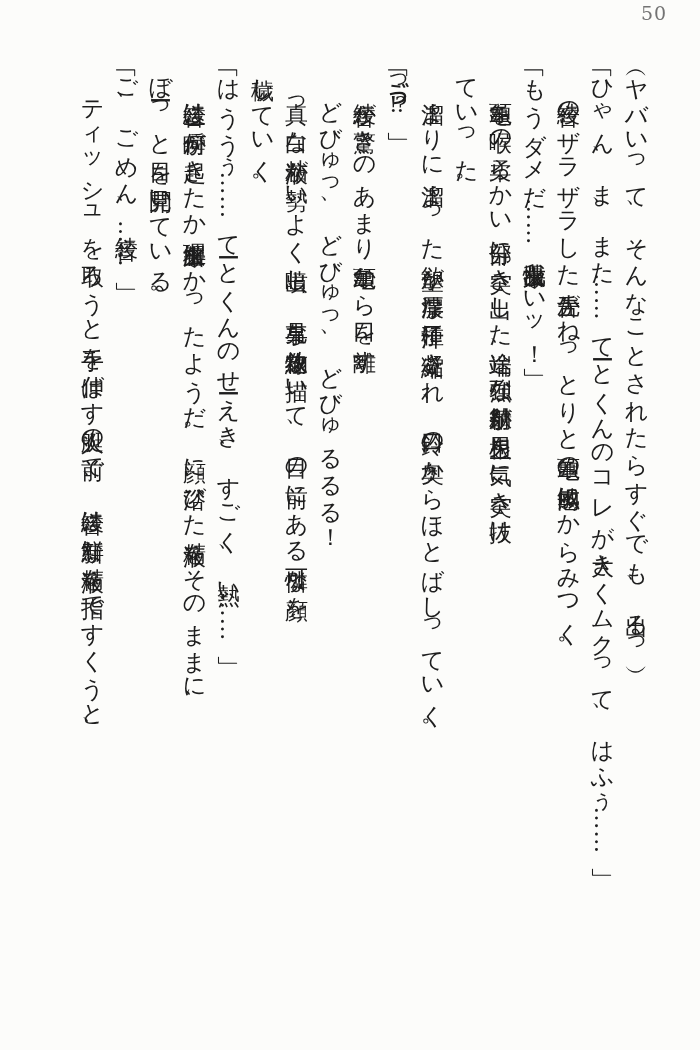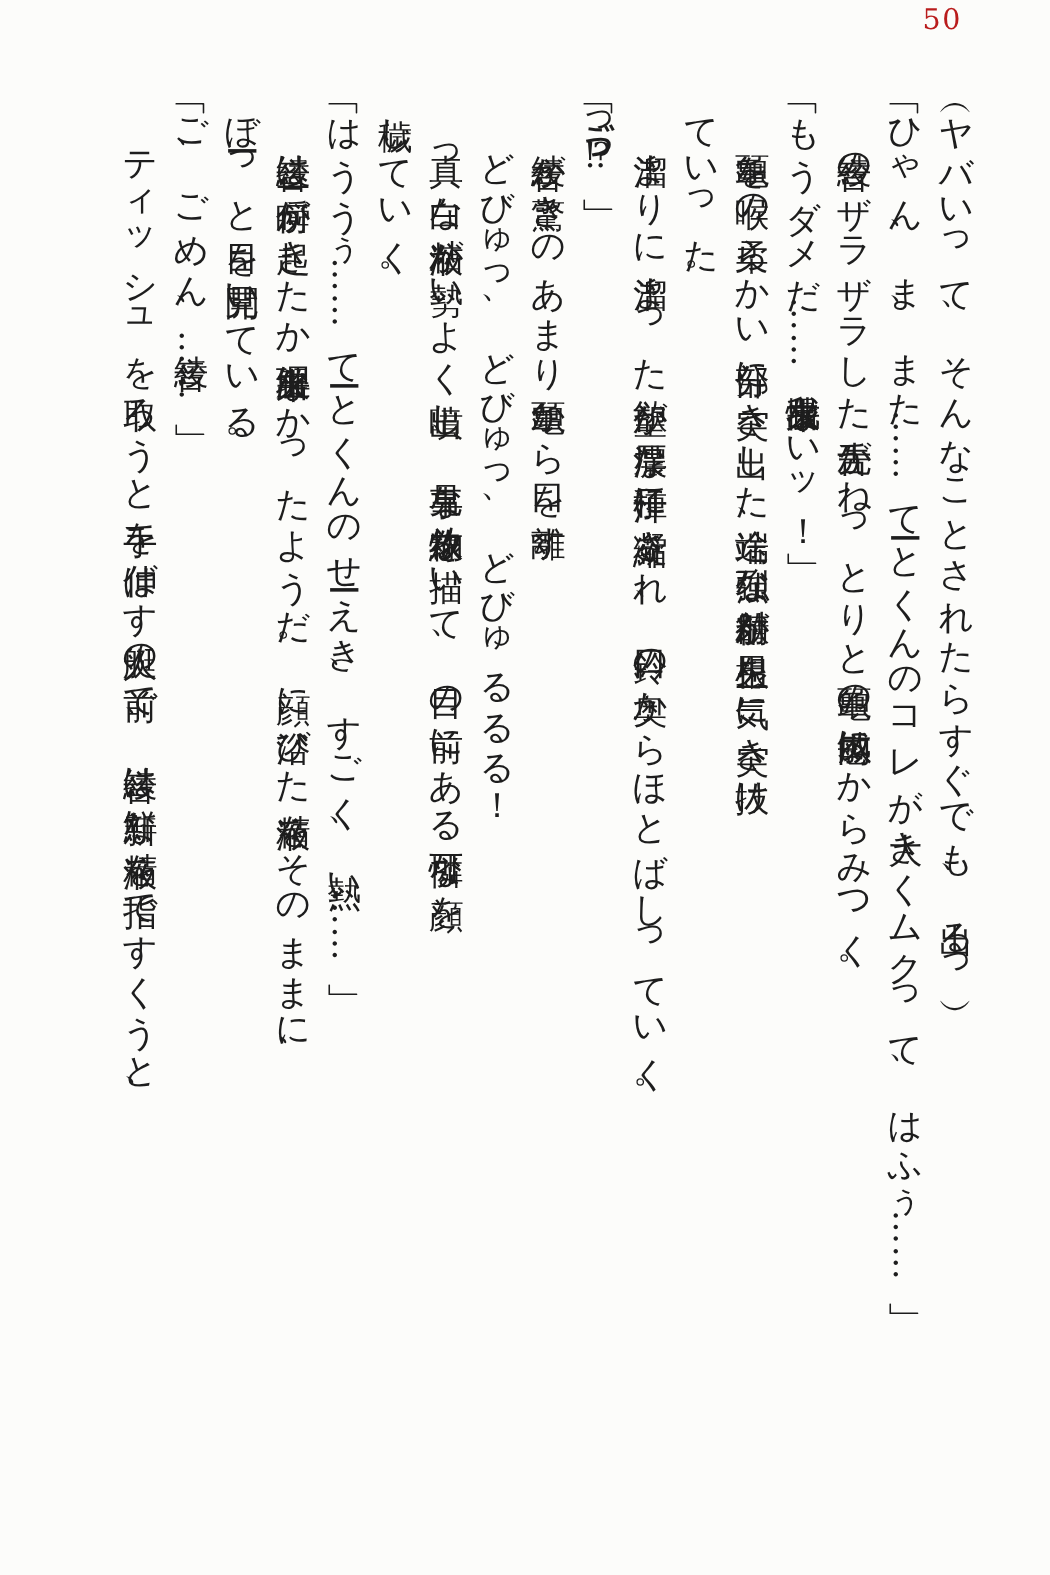--- a/index.html
+++ b/index.html
@@ -14,24 +14,24 @@
     width: 700px;
     height: 1050px;
     background: #fcfcfa;
     overflow: hidden;
     font-family: "DejaVu Serif", "Liberation Serif", serif;
     color: #1d1d1d;
   }
   .page-number {
     position: absolute;
     top: 2px;
-    left: 615px;
+    left: 641px;
     font-size: 19px;
     letter-spacing: 1px;
-    color: #b91c1c;
+    color: #737373;
   }
   .text-area {
     position: absolute;
     top: 62px;
     right: 46px;
     height: 935px;
     writing-mode: vertical-rl;
     text-orientation: mixed;
     font-size: 23px;
     line-height: 34px;

